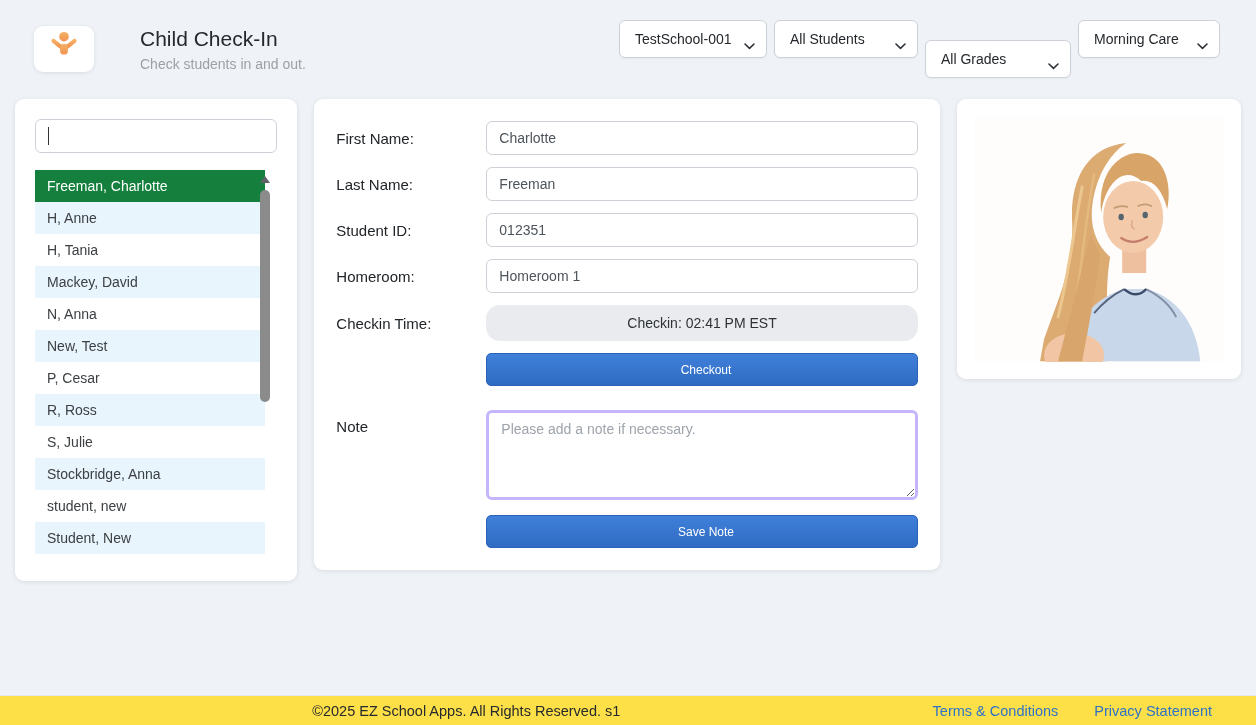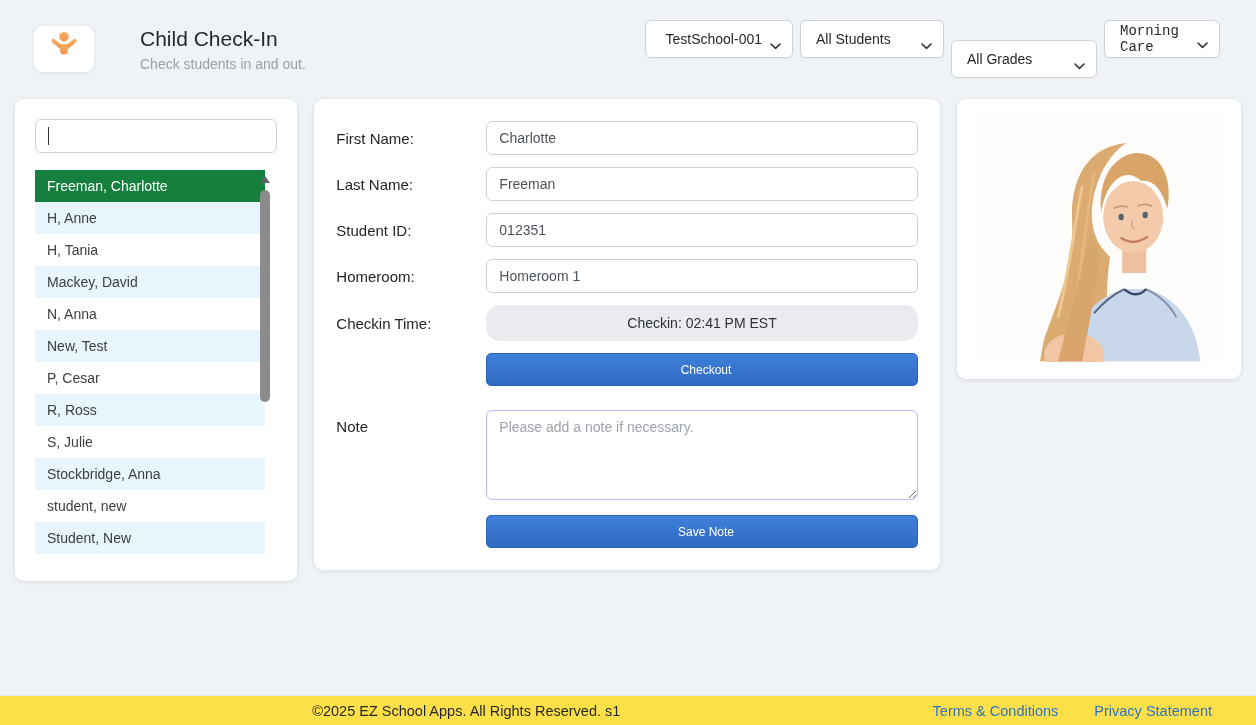--- a/index.html
+++ b/index.html
@@ -26,21 +26,21 @@
   .filters { margin-left:auto; display:flex; gap:7px; }
   .select {
     position:relative; height:38px; background:#fff;
     border:1px solid #cdd2d8; border-radius:6px;
     display:flex; align-items:center;
     font-size:14px; color:#24282c;
     padding:0 30px 0 15px; cursor:pointer;
     box-shadow:0 1px 2px rgba(30,45,70,.04);
   }
   .select .chev { position:absolute; right:11px; top:16px; }
-  .sel-0 { width:148px;justify-content:flex-end; } .sel-1 { width:144px; } .sel-2 { width:146px;margin-top:20px; } .sel-3 { width:116px;font-family:Liberation Mono, monospace; }
+  .sel-0 { width:148px; } .sel-1 { width:144px; } .sel-2 { width:146px;margin-top:20px; } .sel-3 { width:142px; }
 
   
   .content { display:flex; align-items:flex-start; gap:17px; padding:15px 15px 0 15px; }
   .card {
     background:#fff; border-radius:9px;
     box-shadow:0 1px 5px rgba(30,45,70,.10);
   }
 
   
   .list-card { width:283px; height:482px; padding:20px; position:relative; }
@@ -81,21 +81,21 @@
     font-size:14px; color:#2f3337;
   }
   .btn {
     flex:1; height:33px; border:1px solid #2b63b8; border-radius:5px;
     background:linear-gradient(#4080da, #2f6bc2);
     color:#fff; font-size:12px; font-family:inherit; cursor:pointer;padding-left:14px;
   }
   .note-row { align-items:flex-start; margin-top:24px; }
   .note-label { padding-top:8px; }
   .note-area {
-    flex:1; height:90px; border:1px solid #c4b5fd; border-radius:6px;
+    flex:1; height:90px; border:3px solid #c4b5fd; border-radius:6px;
     padding:8px 12px; font-size:14px; font-family:inherit; color:#4d545b;
     resize:both; outline:none;
   }
   .note-area::placeholder { color:#9ea4ab; }
   .save-row { margin-top:15px; margin-bottom:0; }
 
   
   .photo-card { width:285px; height:280px; padding:17px; }
   .photo-frame { width:100%; height:100%; background:#fefefe; overflow:hidden; }
   .photo-frame svg { display:block; width:100%; height:100%; }

